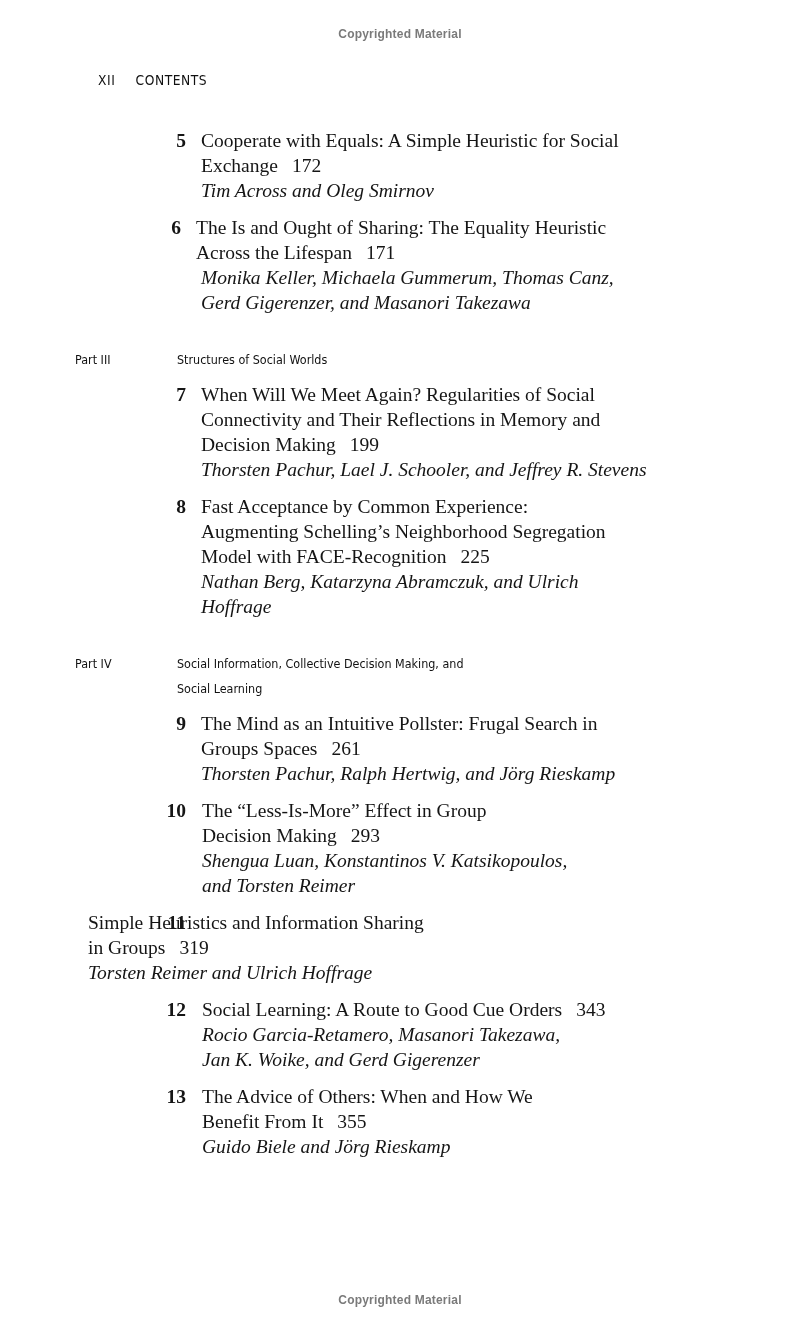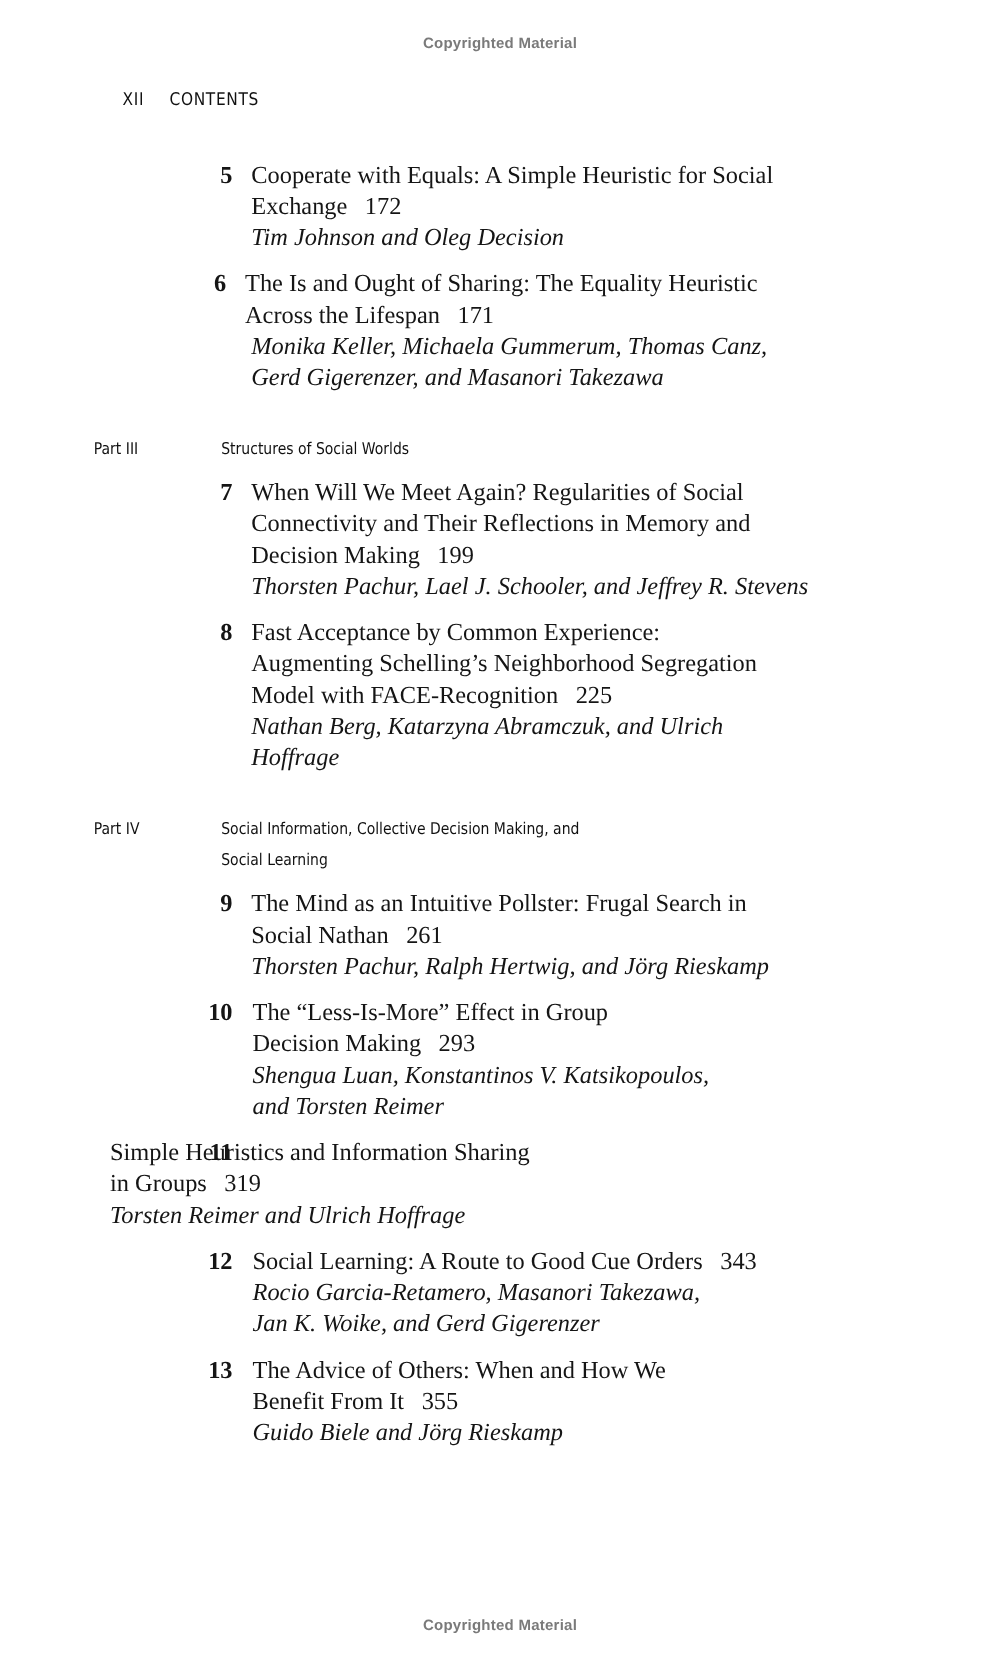--- a/index.html
+++ b/index.html
@@ -110,21 +110,21 @@
   <span class="rh-title">CONTENTS</span>
 </div>
 
 <div id="toc">
 
   <div class="chapter" style="margin-top:0;">
     <div class="ch-num">5</div>
     <div class="ch-body">
       <div class="line">Cooperate with Equals: A Simple Heuristic for Social</div>
       <div class="line"><span>Exchange</span><span class="page">172</span></div>
-      <div class="line authors">Tim Johnson and Oleg Decision</div>
+      <div class="line authors">Tim Across and Oleg Smirnov</div>
     </div>
   </div>
 
   <div class="chapter tight">
     <div class="ch-num" style="left:115px;">6</div>
     <div class="ch-body">
       <div class="line">The Is and Ought of Sharing: The Equality Heuristic</div>
       <div class="line"><span>Across the Lifespan</span><span class="page">171</span></div>
       <div class="line authors">Monika Keller, Michaela Gummerum, Thomas Canz,</div>
       <div class="line authors">Gerd Gigerenzer, and Masanori Takezawa</div>
@@ -164,21 +164,21 @@
     <div class="part-title">
       <div>Social Information, Collective Decision Making, and</div>
       <div>Social Learning</div>
     </div>
   </div>
 
   <div class="chapter">
     <div class="ch-num">9</div>
     <div class="ch-body">
       <div class="line">The Mind as an Intuitive Pollster: Frugal Search in</div>
-      <div class="line"><span>Social Nathan</span><span class="page">261</span></div>
+      <div class="line"><span>Groups Spaces</span><span class="page">261</span></div>
       <div class="line authors">Thorsten Pachur, Ralph Hertwig, and Jörg Rieskamp</div>
     </div>
   </div>
 
   <div class="chapter">
     <div class="ch-num">10</div>
     <div class="ch-body" style="margin-left:202px;">
       <div class="line">The “Less-Is-More” Effect in Group</div>
       <div class="line"><span>Decision Making</span><span class="page">293</span></div>
       <div class="line authors">Shengua Luan, Konstantinos V. Katsikopoulos,</div>

